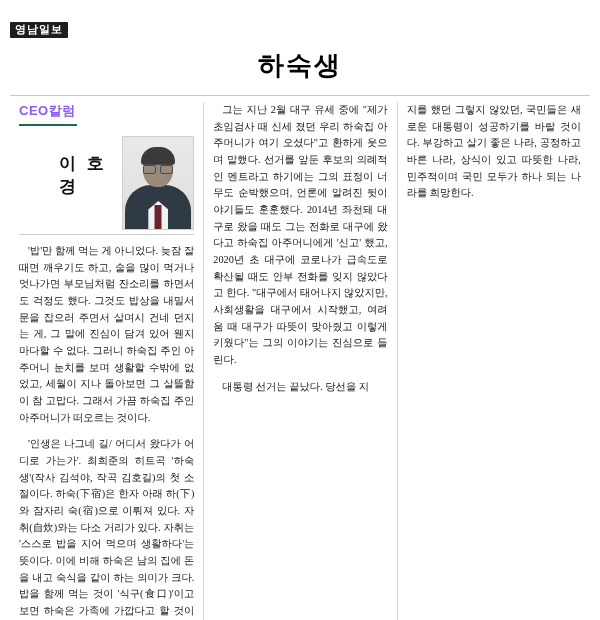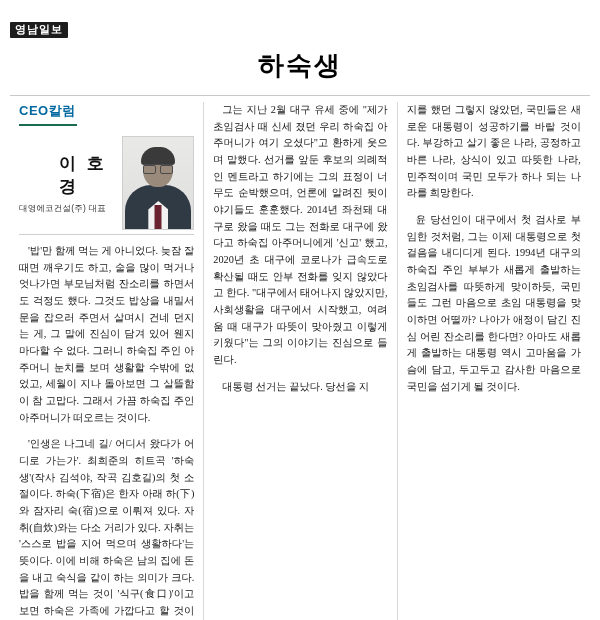--- a/index.html
+++ b/index.html
@@ -87,21 +87,21 @@
 
   
   .byline-block {
     position: relative;
     margin-bottom: 6px;
   }
   .ceo-label {
     font-family: "Liberation Sans", sans-serif;
     font-size: 13px;
     font-weight: bold;
-    color: #0369a1;
+    color: #8b5cf6;
     letter-spacing: 0.5px;
     margin-bottom: 4px;
   }
   .ceo-underline {
     width: 58px;
     height: 2px;
     background: #1a6b4f;
     margin-bottom: 10px;
   }
   .portrait {
@@ -245,39 +245,37 @@
         <div class="portrait">
           <div class="body"></div>
           <div class="shirt"></div>
           <div class="tie"></div>
           <div class="head"></div>
           <div class="hair"></div>
           <div class="glasses"></div>
         </div>
 
         <div class="author-name">이 호 경</div>
-        <div class="author-title">대영에코건설(주) 대표</div>
       </div>
 
       <hr class="byline-rule">
 
       <div class="body-text">
         <p>'밥'만 함께 먹는 게 아니었다. 늦잠 잘 때면 깨우기도 하고, 술을 많이 먹거나 엇나가면 부모님처럼 잔소리를 하면서도 걱정도 했다. 그것도 밥상을 내밀서 문을 잡으러 주면서 살며시 건네 던지는 게, 그 말에 진심이 담겨 있어 웬지 마다할 수 없다. 그러니 하숙집 주인 아주머니 눈치를 보며 생활할 수밖에 없었고, 세월이 지나 돌아보면 그 살뜰함이 참 고맙다. 그래서 가끔 하숙집 주인 아주머니가 떠오르는 것이다.</p>
         <p>'인생은 나그네 길/ 어디서 왔다가 어디로 가는가'. 최희준의 히트곡 '하숙생'(작사 김석야, 작곡 김호길)의 첫 소절이다. 하숙(下宿)은 한자 아래 하(下)와 잠자리 숙(宿)으로 이뤄져 있다. 자취(自炊)와는 다소 거리가 있다. 자취는 '스스로 밥을 지어 먹으며 생활하다'는 뜻이다. 이에 비해 하숙은 남의 집에 돈을 내고 숙식을 같이 하는 의미가 크다. 밥을 함께 먹는 것이 '식구(食口)'이고 보면 하숙은 가족에 가깝다고 할 것이다.</p>
       </div>
     </div>
 
     <div class="col">
       <div class="body-text">
         <p>그는 지난 2월 대구 유세 중에 "제가 초임검사 때 신세 졌던 우리 하숙집 아주머니가 여기 오셨다"고 환하게 웃으며 말했다. 선거를 앞둔 후보의 의례적인 멘트라고 하기에는 그의 표정이 너무도 순박했으며, 언론에 알려진 뒷이야기들도 훈훈했다. 2014년 좌천돼 대구로 왔을 때도 그는 전화로 대구에 왔다고 하숙집 아주머니에게 '신고' 했고, 2020년 초 대구에 코로나가 급속도로 확산될 때도 안부 전화를 잊지 않았다고 한다. "대구에서 태어나지 않았지만, 사회생활을 대구에서 시작했고, 여려움 때 대구가 따뜻이 맞아줬고 이렇게 키웠다"는 그의 이야기는 진심으로 들린다.</p>
         <p>대통령 선거는 끝났다. 당선을 지</p>
       </div>
     </div>
 
     <div class="col">
       <div class="body-text">
         <p class="no-indent">지를 했던 그렇지 않았던, 국민들은 새로운 대통령이 성공하기를 바랄 것이다. 부강하고 살기 좋은 나라, 공정하고 바른 나라, 상식이 있고 따뜻한 나라, 민주적이며 국민 모두가 하나 되는 나라를 희망한다.</p>
-        <p>윤 당선인이 대구에서 첫 검사로 부임한 것처럼, 그는 이제 대통령으로 첫걸음을 내디디게 된다. 1994년 대구의 하숙집 주인 부부가 새롭게 출발하는 초임검사를 따뜻하게 맞이하듯, 국민들도 그런 마음으로 초임 대통령을 맞이하면 어떨까? 나아가 애정이 담긴 진심 어린 잔소리를 한다면? 아마도 새롭게 출발하는 대통령 역시 고마움을 가슴에 담고, 두고두고 감사한 마음으로 국민을 섬기게 될 것이다.</p>
       </div>
     </div>
 
   </div>
 </div>
 
 </body></html>

